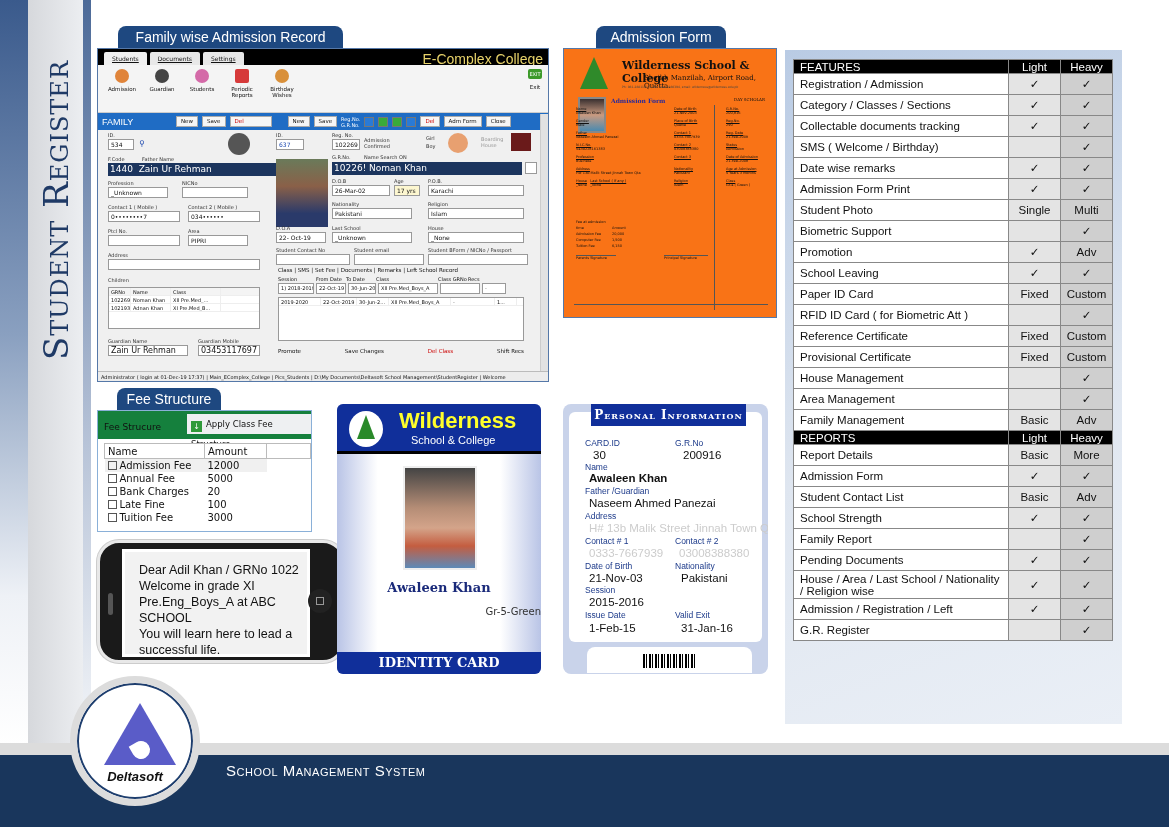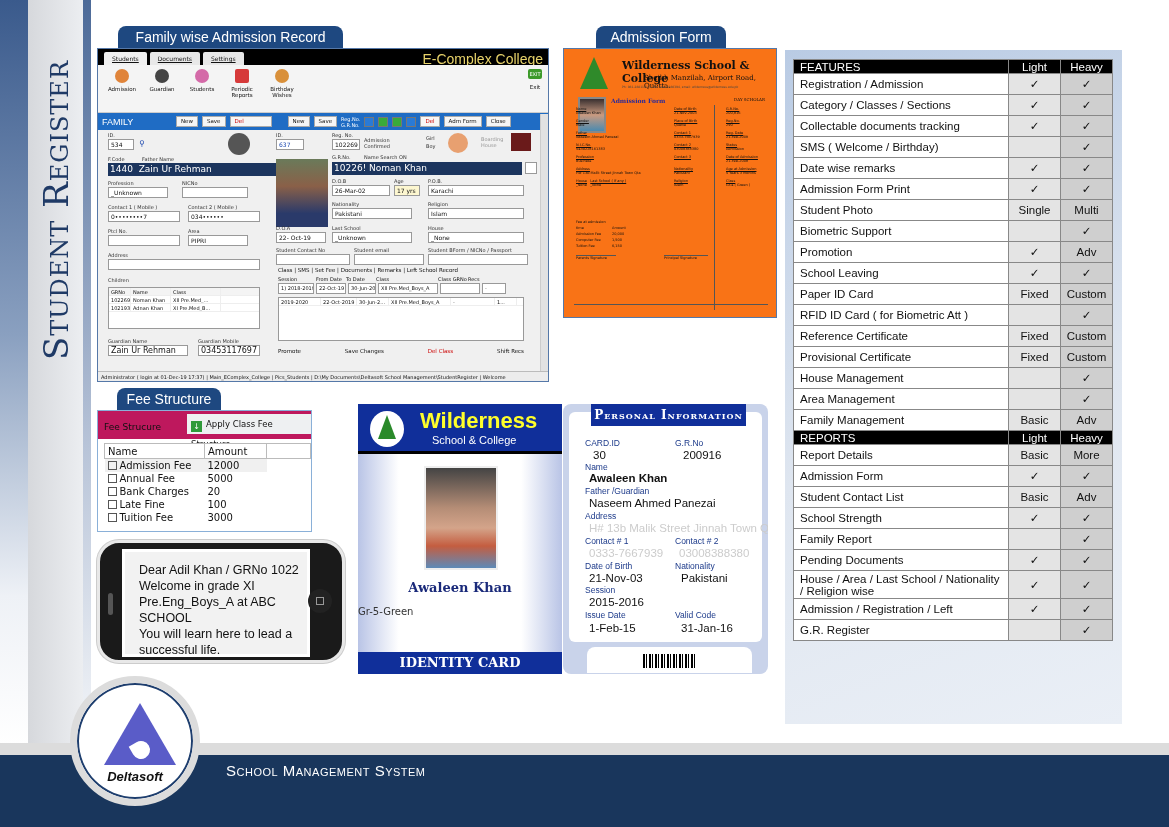--- a/index.html
+++ b/index.html
@@ -45,45 +45,45 @@
 #feat{left:793px;top:59px;width:320px;border-collapse:collapse;font-family:"Liberation Sans",sans-serif;font-size:11.5px}
 #feat td{border:1px solid #888;height:21px;padding:0 6px}
 #feat td.c1{background:#e4e4e4;text-align:center;width:52px;padding:0}
 #feat td.c2{background:#cfcfcf;text-align:center;width:52px;padding:0}
 #feat tr.hd td{background:#000;color:#fff;height:14px;border-color:#888}
 #feat tr.hd td.c1,#feat tr.hd td.c2{background:#000;color:#fff}
 #feat td.nm{background:#fff}
 #feat .tall td{height:28px;line-height:12px}
 
 #fee{left:97px;top:410px;width:215px;height:122px;border:1px solid #8ab0d8;background:#fff;font-family:"DejaVu Sans",sans-serif}
-#fee .hdr{height:28px;background:#be185d;position:relative}
+#fee .hdr{height:28px;background:#15803d;position:relative}
 #fee .ttl{position:absolute;left:6px;top:11px;font-size:9px}
 #fee .apply{position:absolute;left:89px;top:3px;width:124px;height:20px;background:#eef0f2;font-size:8.5px;line-height:20px;padding-left:4px}
 #fee .apply i{display:inline-block;width:11px;height:11px;background:#2f9a3a;color:#fff;font-style:normal;font-size:8px;line-height:11px;text-align:center;vertical-align:-2px;margin-right:4px}
 #fee table{position:absolute;left:6px;top:32px;width:207px;border-collapse:collapse;font-size:10px}
 #fee th{font-weight:normal;text-align:left;border:1px solid #bbb;height:15px;padding-left:3px;background:#fff}
 #fee td{height:13px;padding-left:3px}
 #fee .cb{display:inline-block;width:9px;height:9px;border:1px solid #555;margin-right:3px;vertical-align:-1px}
 
 #phone{left:97px;top:540px;width:248px;height:123px;background:#1a1a1a;border-radius:22px;border:3px solid #e8e8e8;box-shadow:0 0 0 1px #ccc}
 #phone .screen{position:absolute;left:22px;top:6px;width:188px;height:108px;background:#fff;padding:3px}
 #phone .inner{width:100%;height:100%;background:#f2f2f2;padding:10px 0 0 14px;font-family:"Liberation Sans",sans-serif;font-size:12.5px;line-height:16px;overflow:hidden;color:#111}
 #phone .slot{position:absolute;left:8px;top:50px;width:5px;height:22px;background:#555;border-radius:3px}
 #phone .home{position:absolute;right:10px;top:46px;width:24px;height:24px;border-radius:50%;background:#222}
 #phone .home i{position:absolute;left:8px;top:8px;width:8px;height:8px;border:1px solid #999}
 
-#idcard{left:358px;top:404px;width:204px;height:270px;border-radius:0;overflow:hidden;background:linear-gradient(90deg,#b9c4e6,#fff 20%,#fff 80%,#b9c4e6)}
+#idcard{left:337px;top:404px;width:204px;height:270px;border-radius:6px;overflow:hidden;background:linear-gradient(90deg,#b9c4e6,#fff 20%,#fff 80%,#b9c4e6)}
 #idcard .top{height:50px;background:#102f9a;border-bottom:3px solid #000;position:relative}
 #idcard .tree{position:absolute;left:12px;top:7px;width:34px;height:36px;border-radius:50%;background:#fff}
 #idcard .tree i{position:absolute;left:8px;top:4px;width:0;height:0;border-left:9px solid transparent;border-right:9px solid transparent;border-bottom:24px solid #2a8a2a}
 #idcard .sch1{position:absolute;left:62px;top:4px;color:#ffff2a;font-family:"Liberation Sans",sans-serif;font-weight:bold;font-size:22px}
 #idcard .sch2{position:absolute;left:74px;top:30px;color:#fff;font-family:"Liberation Sans",sans-serif;font-size:11px}
 #idcard .photo{position:absolute;left:66px;top:62px;width:74px;height:104px;background:linear-gradient(180deg,#444 0%,#b58d76 40%,#d4a48a 60%,#c45d40 78%,#5d8ab8 100%);border:2px solid #eee}
 #idcard .nm{position:absolute;left:0;width:100%;top:176px;text-align:center;font-family:"DejaVu Serif",serif;font-weight:bold;font-size:13px;color:#1a2a7a}
-#idcard .gr{position:absolute;left:0;width:100%;top:202px;text-align:left;font-size:10px;color:#333}
+#idcard .gr{position:absolute;left:0;width:100%;top:202px;text-align:right;font-size:10px;color:#333}
 #idcard .bot{position:absolute;left:0;bottom:0;width:100%;height:22px;background:#102f9a;color:#fff;font-family:"DejaVu Serif",serif;font-weight:bold;font-size:13px;text-align:center;line-height:22px}
 
 #pinfo{left:563px;top:404px;width:205px;height:270px;border-radius:8px;background:#c9d3ea;overflow:hidden}
 #pinfo .wh{position:absolute;left:6px;top:8px;width:193px;height:230px;background:#fff;border-radius:6px}
 #pinfo .hd{position:absolute;left:28px;top:0;width:155px;height:22px;background:#102f9a;color:#fff;font-family:"DejaVu Serif",serif;font-variant:small-caps;font-weight:bold;font-size:12px;text-align:center;line-height:22px;letter-spacing:1px}
 #pinfo .k{position:absolute;font-size:8.5px;color:#1c3a8a;font-family:"Liberation Sans",sans-serif}
 #pinfo .v{position:absolute;font-size:11.5px;color:#111;font-family:"Liberation Sans",sans-serif}
 #pinfo .bar{position:absolute;left:24px;top:243px;width:165px;height:26px;background:#fff;border-radius:8px 8px 0 0}
 #pinfo .bc{position:absolute;left:56px;top:7px;width:52px;height:14px;background:repeating-linear-gradient(90deg,#000 0 2px,#fff 2px 3px,#000 3px 4px,#fff 4px 6px)}
 
@@ -547,21 +547,21 @@
   <span class="k" style="left:112px;top:132px">Contact # 2</span>
   <span class="v" style="left:26px;top:143px;color:#ccc">0333-7667939</span>
   <span class="v" style="left:116px;top:143px;color:#ccc">03008388380</span>
   <span class="k" style="left:22px;top:157px">Date of Birth</span>
   <span class="k" style="left:112px;top:157px">Nationality</span>
   <span class="v" style="left:26px;top:168px">21-Nov-03</span>
   <span class="v" style="left:118px;top:168px">Pakistani</span>
   <span class="k" style="left:22px;top:181px">Session</span>
   <span class="v" style="left:26px;top:192px">2015-2016</span>
   <span class="k" style="left:22px;top:206px">Issue Date</span>
-  <span class="k" style="left:112px;top:206px">Valid Code</span>
+  <span class="k" style="left:112px;top:206px">Valid Exit</span>
   <span class="v" style="left:26px;top:218px">1-Feb-15</span>
   <span class="v" style="left:118px;top:218px">31-Jan-16</span>
   <div class="bar">
       <div class="bc"></div>
     </div>
 </div>
 
 <div id="ftgray" class="abs"></div>
 <div id="ftblue" class="abs"></div>
 <div id="ftext" class="abs">School Management System</div>

